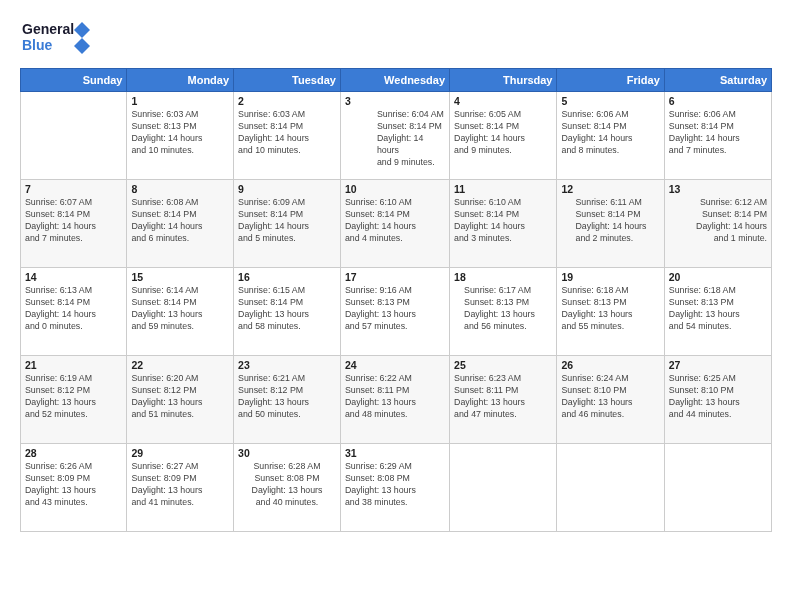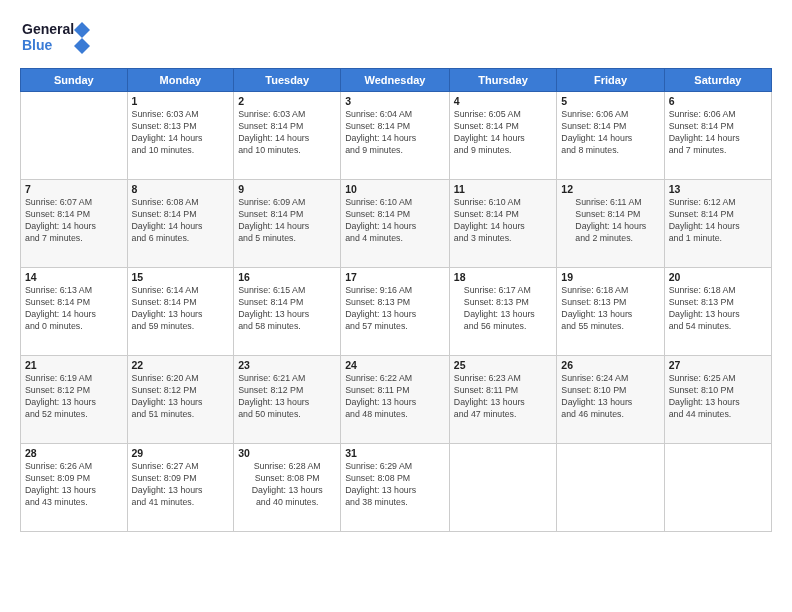--- a/index.html
+++ b/index.html
@@ -43,21 +43,21 @@
       width: 100%;
       border-collapse: collapse;
       font-size: 9.5px;
     }
     .calendar thead th {
       background: #3a7bd5;
       color: #fff;
       font-size: 11px;
       font-weight: bold;
       padding: 5px 4px;
-      text-align: center;
+      text-align: right;
       border: 1px solid #2a60b0;
     }
     .calendar tbody td {
       border: 1px solid #ccc;
       vertical-align: top;
       padding: 3px 4px;
       width: 113px;
       height: 88px;
       background: #fff;
     }
@@ -122,21 +122,21 @@
           </td>
           <td>
             <span class="day-num">2</span>
             <div class="day-info" style="white-space: pre-line;">Sunrise: 6:03 AM
 Sunset: 8:14 PM
 Daylight: 14 hours
 and 10 minutes.</div>
           </td>
           <td>
             <span class="day-num">3</span>
-            <div class="day-info" style="white-space: pre-line;">Sunrise: 6:04 AM
+            <div class="day-info" style="white-space: pre-line; margin-left: 32px;">Sunrise: 6:04 AM
 Sunset: 8:14 PM
 Daylight: 14 hours
 and 9 minutes.</div>
           </td>
           <td>
             <span class="day-num">4</span>
             <div class="day-info" style="white-space: pre-line;">Sunrise: 6:05 AM
 Sunset: 8:14 PM
 Daylight: 14 hours
 and 9 minutes.</div>
@@ -194,21 +194,21 @@
           </td>
           <td>
             <span class="day-num">12</span>
             <div class="day-info" style="white-space: pre-line; margin-left: 14px;">Sunrise: 6:11 AM
 Sunset: 8:14 PM
 Daylight: 14 hours
 and 2 minutes.</div>
           </td>
           <td>
             <span class="day-num">13</span>
-            <div class="day-info" style="white-space: pre-line;">Sunrise: 6:12 AM
+            <div class="day-info" style="white-space: pre-line; text-align: right;">Sunrise: 6:12 AM
 Sunset: 8:14 PM
 Daylight: 14 hours
 and 1 minute.</div>
           </td>
         </tr>
         <tr>
           <td>
             <span class="day-num">14</span>
             <div class="day-info" style="white-space: pre-line;">Sunrise: 6:13 AM
 Sunset: 8:14 PM

